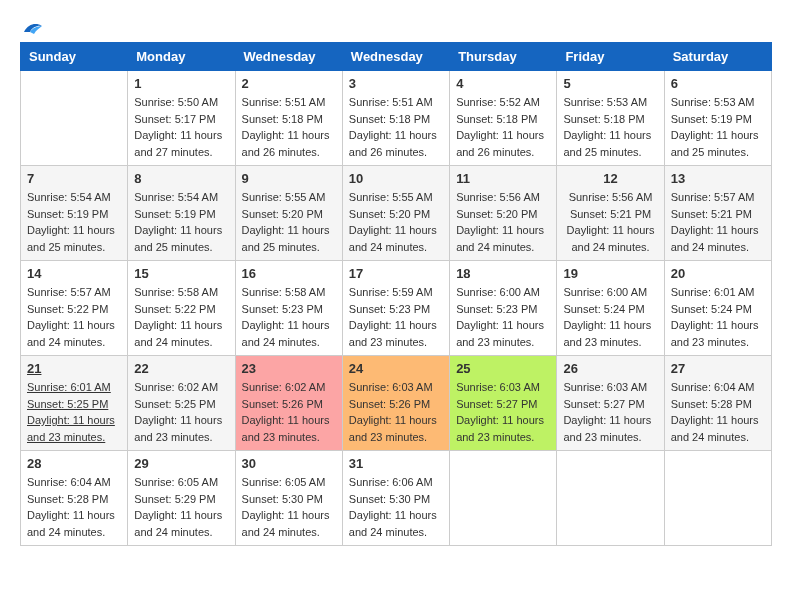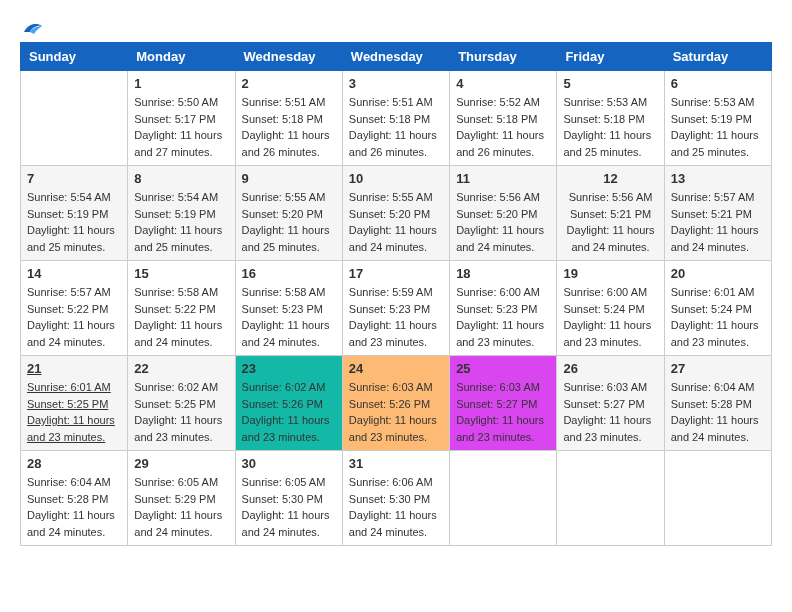--- a/index.html
+++ b/index.html
@@ -195,29 +195,29 @@
       </tr>
       <tr>
         <td style="background: rgb(245, 245, 245); text-decoration: underline;">
           <div class="day-number">21</div>
           <div class="day-info">Sunrise: 6:01 AM<br>Sunset: 5:25 PM<br>Daylight: 11 hours<br>and 23 minutes.</div>
         </td>
         <td style="background: rgb(245, 245, 245);">
           <div class="day-number">22</div>
           <div class="day-info">Sunrise: 6:02 AM<br>Sunset: 5:25 PM<br>Daylight: 11 hours<br>and 23 minutes.</div>
         </td>
-        <td style="background: #14b8a6;">
+        <td style="background: #fca5a5;">
           <div class="day-number">23</div>
           <div class="day-info">Sunrise: 6:02 AM<br>Sunset: 5:26 PM<br>Daylight: 11 hours<br>and 23 minutes.</div>
         </td>
         <td style="background: #fdba74;">
           <div class="day-number">24</div>
           <div class="day-info">Sunrise: 6:03 AM<br>Sunset: 5:26 PM<br>Daylight: 11 hours<br>and 23 minutes.</div>
         </td>
-        <td style="background: #d946ef;">
+        <td style="background: #bef264;">
           <div class="day-number">25</div>
           <div class="day-info">Sunrise: 6:03 AM<br>Sunset: 5:27 PM<br>Daylight: 11 hours<br>and 23 minutes.</div>
         </td>
         <td style="background: rgb(245, 245, 245);">
           <div class="day-number">26</div>
           <div class="day-info">Sunrise: 6:03 AM<br>Sunset: 5:27 PM<br>Daylight: 11 hours<br>and 23 minutes.</div>
         </td>
         <td style="background: rgb(245, 245, 245); margin-top: 21px;">
           <div class="day-number">27</div>
           <div class="day-info">Sunrise: 6:04 AM<br>Sunset: 5:28 PM<br>Daylight: 11 hours<br>and 24 minutes.</div>

